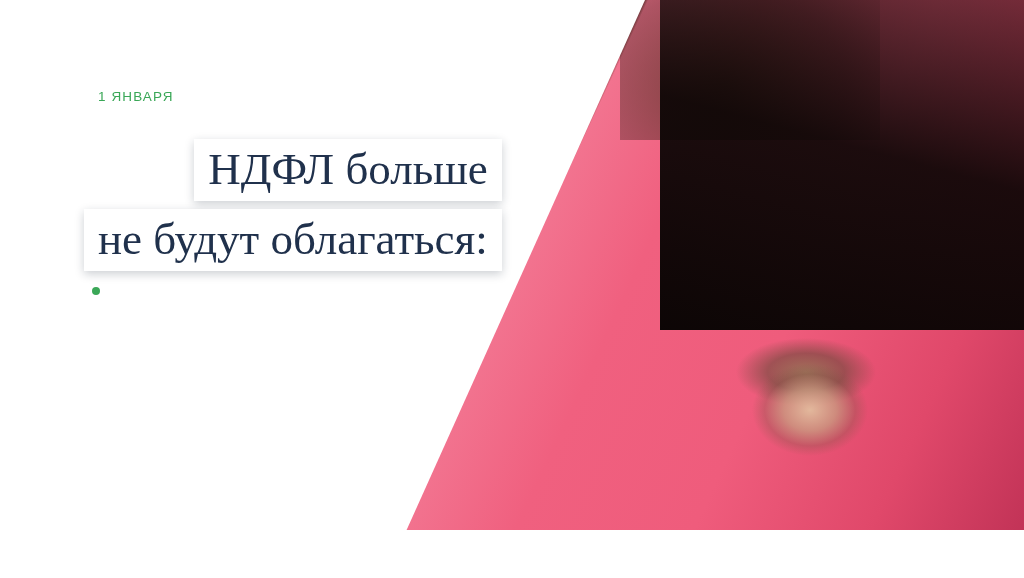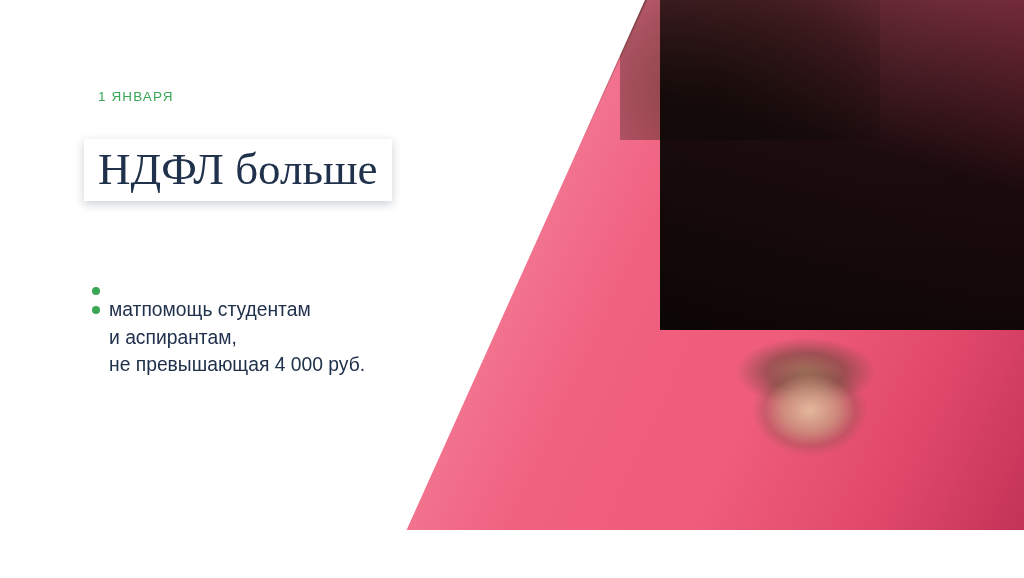--- a/index.html
+++ b/index.html
@@ -161,28 +161,23 @@
   </div>
 
   <div class="white-panel"></div>
 
   <div class="content">
 
     <div class="eyebrow">1 января</div>
 
     <div class="title">
       <span class="title-line">НДФЛ больше</span>
+      <span class="title-line">не будут облагаться:</span>
     </div>
 
     <div class="bullets">
       <div class="bullet-item">
         <span class="bullet-dot"></span>
-      </div>
-      <div class="bullet-item">
-        <span class="bullet-dot"></span>
-        <span class="bullet-text">матпомощь студентам
-и аспирантам,
-не превышающая 4 000 руб.</span>
       </div>
     </div>
 
   </div>
 </div>
 
 </body></html>

